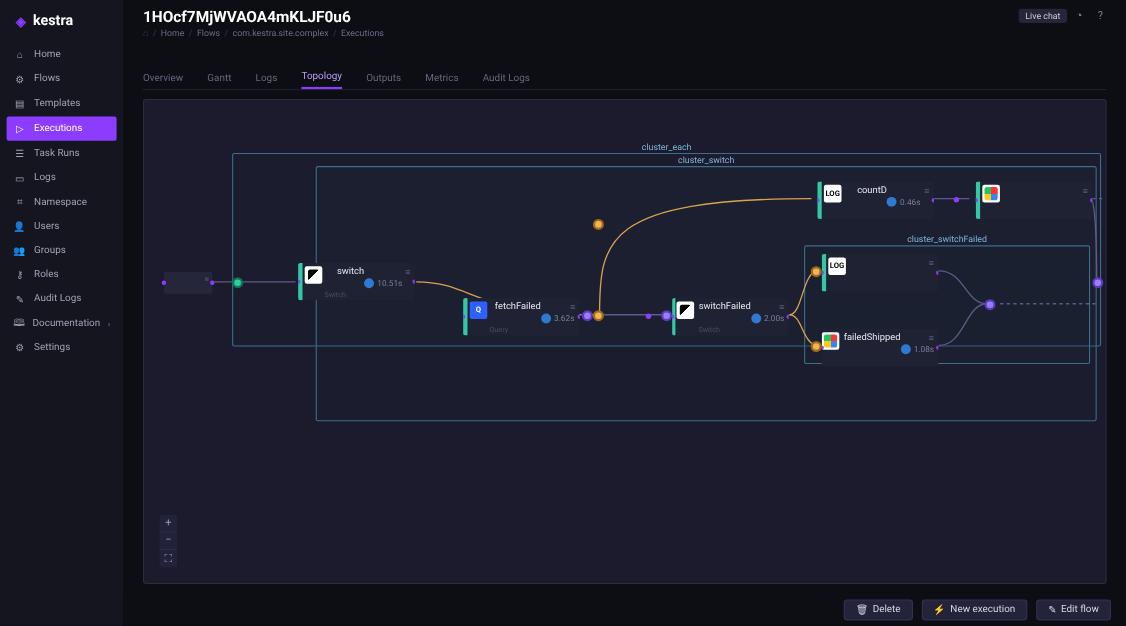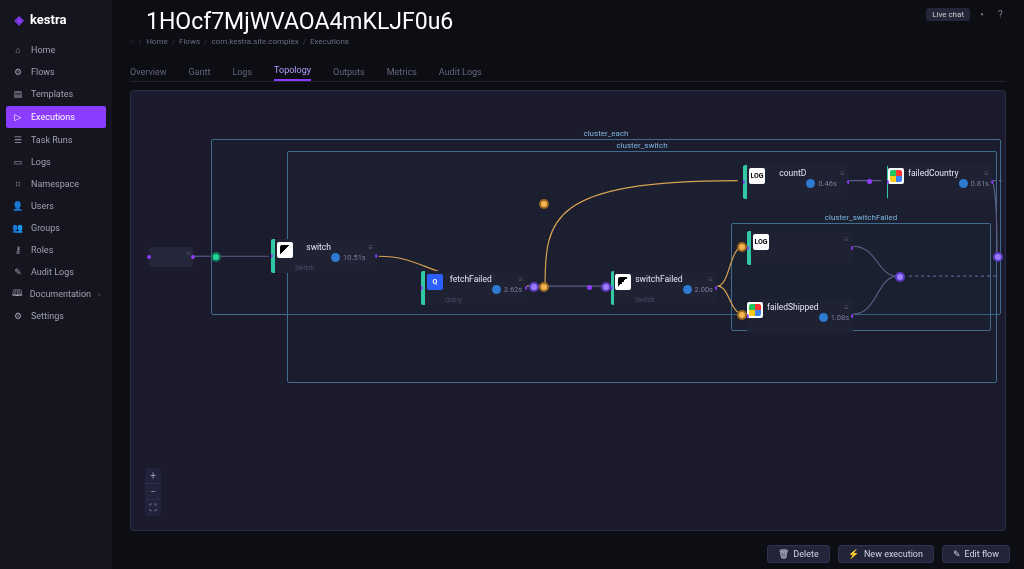--- a/index.html
+++ b/index.html
@@ -45,21 +45,21 @@
   }
   .nav-icon { width: 12px; height: 12px; display: inline-flex; align-items: center; justify-content: center; }
   .nav-item .chev { margin-left: auto; font-size: 8px; opacity: .6; }
 
   
   .header {
     position: absolute; left: 112px; top: 0; right: 0; height: 60px;
     padding: 8px 18px 0 18px;
   }
   .header-title {
-    font-size: 23px; font-weight: 400; color: #fff; margin-left: 16px;
+    font-size: 14px; font-weight: 700; color: #fff;
   }
   .breadcrumbs {
     margin-top: 2px; font-size: 8px; color: #5c5c72;
     display: flex; gap: 4px; align-items: center; flex-wrap: wrap;
   }
   .breadcrumbs .crumb { color: #6b6b84; }
   .breadcrumbs .sep { color: #3a3a4a; }
   .header-right {
     position: absolute; right: 14px; top: 8px;
     display: flex; gap: 8px; align-items: center;
@@ -400,27 +400,20 @@
     <span class="burger">≡</span>
     <span class="in-dot"></span>
       <span class="out-dot"></span>
   </div>
 
   <div class="node" style="left:756px; top:74px;">
     <div class="stripe"></div>
     <div class="nicon">
         <div class="box api"></div>
       </div>
-    <div class="nbody">
-      <div class="nname">failedCountry</div>
-      <div class="nmeta">
-          <span class="dot"></span>
-          <span class="dur">0.81s</span>
-        </div>
-    </div>
     <span class="burger">≡</span>
     <span class="in-dot"></span>
       <span class="out-dot"></span>
   </div>
 
   <div class="node" style="left:616px; top:140px;">
     <div class="stripe"></div>
     <div class="nicon">
         <div class="box">LOG</div>
       </div>

